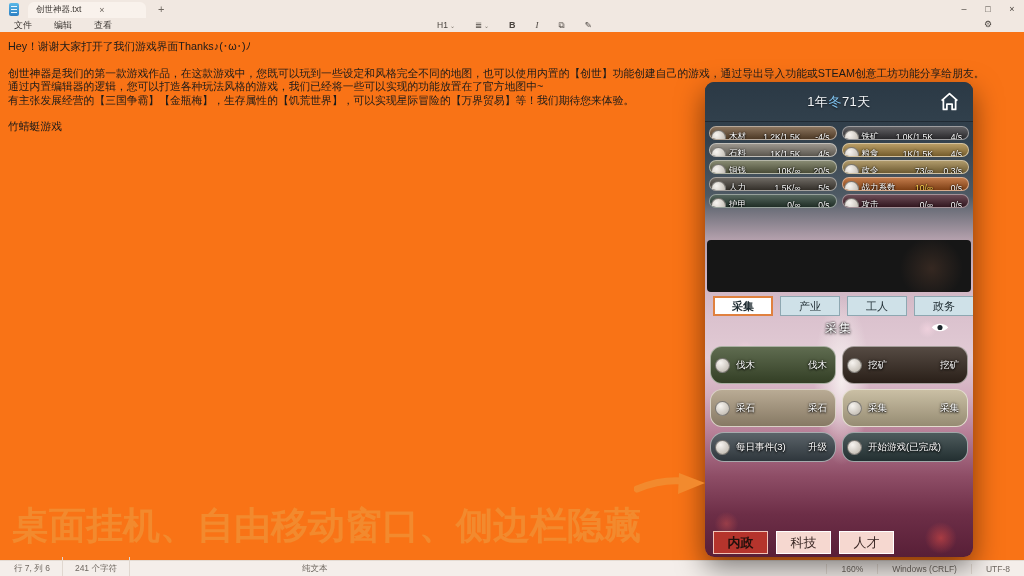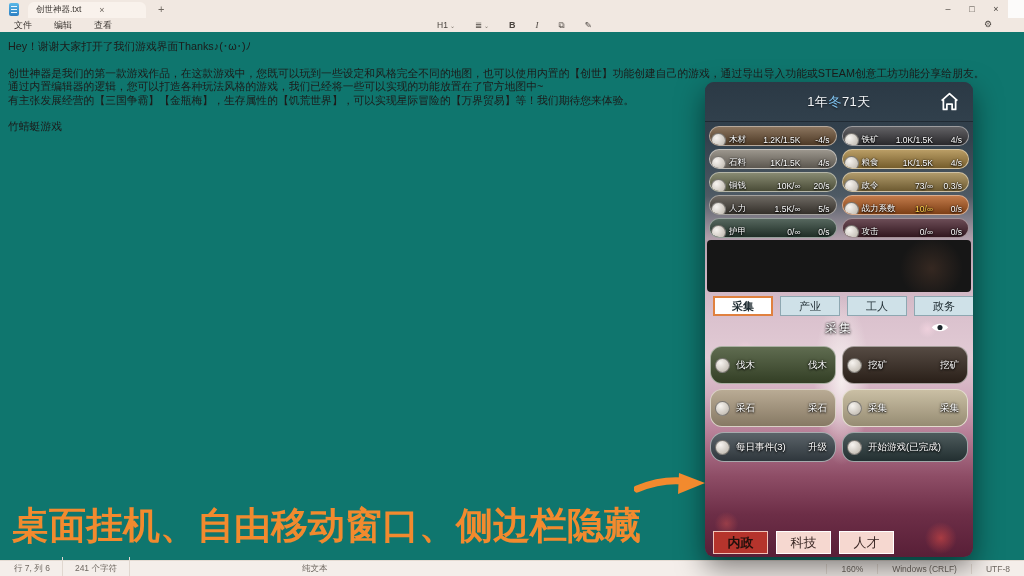--- a/index.html
+++ b/index.html
@@ -1,39 +1,39 @@
 <!DOCTYPE html>
 <html><head>
 <meta charset="utf-8">
 <style>
   * { margin:0; padding:0; box-sizing:border-box; }
   body { font-family:"Liberation Sans", sans-serif; }
   .screen { position:relative; width:1024px; height:576px; background:#fcfbfa; overflow:hidden; }
 
   
-  .titlebar { position:absolute; top:0; left:0; right:16px; height:18px; background:#f1e8e1; display:flex; align-items:center; }
+  .titlebar { position:absolute; top:0; left:0; right:0; height:18px; background:#f1e8e1; display:flex; align-items:center; }
   .app-icon { width:10px; height:13px; margin:0 9px 0 9px; background:linear-gradient(180deg,#59b8e8,#2e7fc2); border-radius:2px; position:relative; }
   .app-icon::after { content:""; position:absolute; left:2px; top:3px; right:2px; height:1px; background:#eaf6fd; box-shadow:0 3px 0 #eaf6fd, 0 6px 0 #eaf6fd; }
   .tab { height:16px; margin-top:2px; background:#f9f2ec; border-radius:6px 6px 0 0; display:flex; align-items:center; padding:0 8px; min-width:118px; }
   .tab-title { font-size:8.5px; color:#3a3531; margin-right:18px; }
   .tab-close { font-size:9px; color:#6f6861; cursor:default; }
   .new-tab { font-size:11px; color:#6f6861; margin-left:12px; }
   .win-controls { margin-left:auto; display:flex; align-items:center; height:100%; }
   .win-btn { width:24px; text-align:center; font-size:9px; color:#4a443f; }
 
   .menubar { position:absolute; top:18px; left:0; right:0; height:14px; background:#f1e8e1; display:flex; align-items:center; font-size:9px; color:#3a3531; }
   .menu-item { margin-left:14px; margin-right:8px; }
   .fmt-toolbar { position:absolute; left:437px; top:0; height:14px; display:flex; align-items:center; gap:20px; color:#4a443f; }
   .fmt-item { font-size:8.5px; display:flex; align-items:center; gap:2px; }
   .chev { font-size:6px; color:#7a736c; }
   .fmt-b { font-weight:bold; font-size:9px; }
   .fmt-i { font-style:italic; font-size:9px; font-family:"Liberation Serif",serif; }
   .gear { position:absolute; right:32px; top:1px; font-size:9px; color:#4a443f; }
 
-  .doc { position:absolute; top:32px; left:0; right:0; bottom:16px; background:#0f766e; padding:8px 8px 0 8px; }
+  .doc { position:absolute; top:32px; left:0; right:0; bottom:16px; background:#f97316; padding:8px 8px 0 8px; }
   .doc-line { font-size:10.8px; line-height:13.4px; min-height:13.4px; color:#1c1b1a; white-space:nowrap; }
 
   .statusbar { position:absolute; bottom:0; left:0; right:0; height:16px; background:#f4eeea; border-top:1px solid #e4dbd3; display:flex; align-items:center; font-size:8.5px; color:#6f6861; }
   .sb-seg { padding:6px 12px; border-right:1px solid #e0d7cf; }
   .sb-seg.first { padding-left:14px; }
   .sb-doc-type { padding:0 12px; margin-left:160px; }
   .sb-right { margin-left:auto; display:flex; align-items:center; }
   .sb-rseg { padding:0 14px; border-left:1px solid #e0d7cf; }
 
   
@@ -46,21 +46,21 @@
       radial-gradient(circle 16px at 88% 96%, rgba(226,77,70,.55), rgba(226,77,70,0)),
       radial-gradient(circle 12px at 8% 93%, rgba(226,90,80,.4), rgba(226,90,80,0)),
       linear-gradient(180deg,#2c3a46 0%,#33414d 12%,#4e5a64 24%,#b29fab 33%,#cdb3c1 41%,#dbc2ce 50%,#e2cbd5 58%,#d2adbe 66%,#b67e96 74%,#8e4d66 83%,#6d2e47 91%,#581f37 100%);
   }
   .gp-header { position:absolute; top:0; left:0; right:0; height:40px; background:linear-gradient(180deg,#2b3945,#31404c); display:flex; align-items:center; justify-content:center; border-bottom:1px solid rgba(0,0,0,.25); }
   .gp-date { font-size:13px; color:#f2f4f6; letter-spacing:.5px; text-shadow:0 1px 2px rgba(0,0,0,.6); }
   .gp-date .season { color:#7fc3f0; }
   .home-icon { position:absolute; right:13px; top:9px; }
 
   .gp-resources { position:absolute; top:44px; left:4px; right:4px; display:grid; grid-template-columns:1fr 1fr; gap:3px 5px; }
-  .res-pill { height:20px; border:1px solid rgba(255,255,255,.5); border-radius:10px; display:flex; align-items:center; padding:8px 6px 0 1px; position:relative; overflow:hidden; }
+  .res-pill { height:14px; border:1px solid rgba(255,255,255,.5); border-radius:10px; display:flex; align-items:center; padding:8px 6px 0 1px; position:relative; overflow:hidden; }
   .res-pill::before { content:""; position:absolute; inset:0; background:linear-gradient(180deg, rgba(255,255,255,.2), rgba(0,0,0,.3)); }
   .res-pill > * { position:relative; }
   .orb { width:15px; height:15px; border-radius:50%; background:radial-gradient(circle at 35% 30%, #f7f4f0, #b6afa4); border:1px solid rgba(0,0,0,.4); flex:none; margin-right:3px; }
   .res-label { font-size:8.5px; color:#fff; text-shadow:0 1px 2px #000, 0 0 2px #000; white-space:nowrap; }
   .res-value { margin-left:auto; font-size:8.5px; color:#fff; text-shadow:0 1px 2px #000, 0 0 2px #000; white-space:nowrap; }
   .res-rate { margin-left:5px; min-width:24px; text-align:right; font-size:8.5px; color:#fff; text-shadow:0 1px 2px #000, 0 0 2px #000; white-space:nowrap; }
 
   .gp-banner { position:absolute; top:158px; left:2px; right:2px; height:52px; border-radius:4px; background:radial-gradient(circle 45px at 85% 55%, #352821, #161616 70%), #161616; }
 
   .gp-tabs { position:absolute; top:214px; left:8px; display:flex; gap:7px; }

